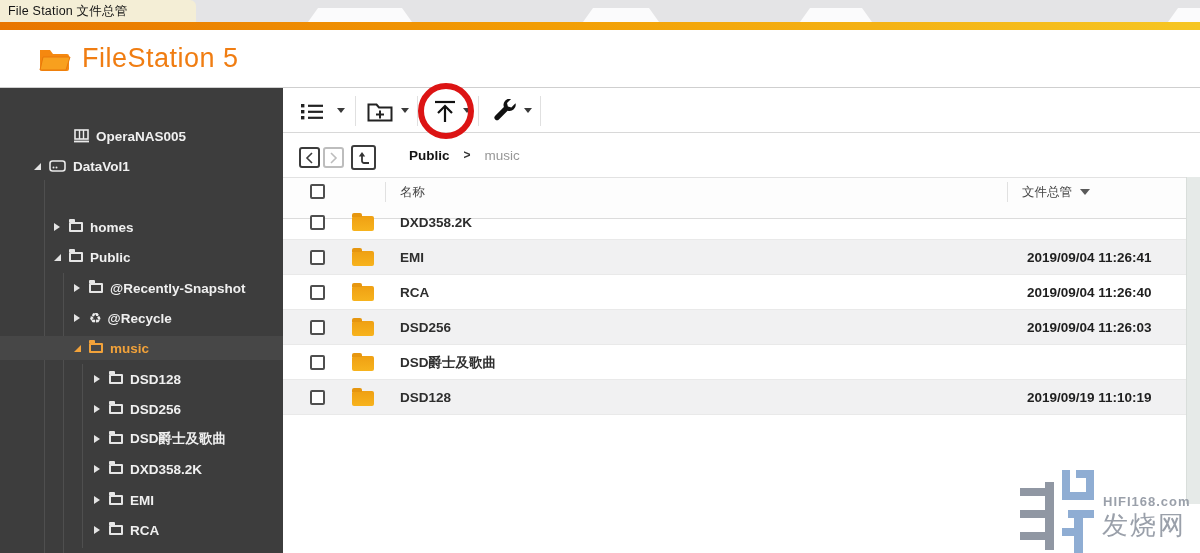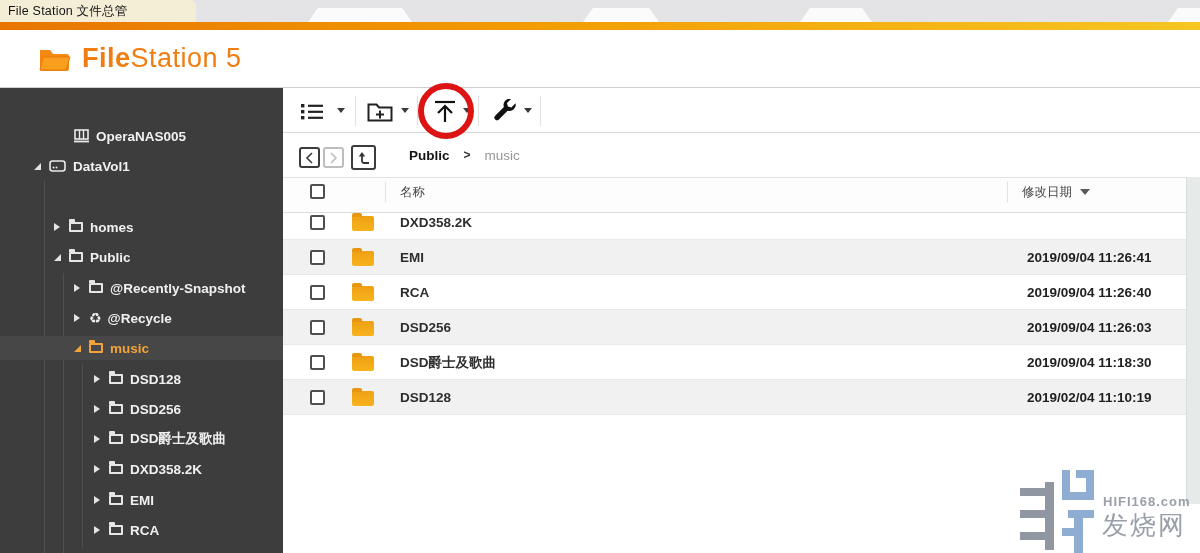--- a/index.html
+++ b/index.html
@@ -14,21 +14,21 @@
   .mini-tab { position:absolute; top:8px; height:14px; background:#fbfbfc;
     clip-path:polygon(0 100%, 10px 0, calc(100% - 10px) 0, 100% 100%); }
   .orange-bar { position:absolute; left:0; top:22px; width:1200px; height:8px;
     background:linear-gradient(90deg,#e87500 0%,#f29d04 45%,#f6c623 100%); }
 
   
   .app-header { position:absolute; left:0; top:30px; width:1200px; height:58px; background:#fff;
     border-bottom:1px solid #cfcfcf; display:flex; align-items:center; padding-left:38px; }
   .logo-folder { width:34px; height:26px; margin-right:10px; position:relative; }
   .logo-text { font-size:27px; color:#f07d12; letter-spacing:.5px; }
-  .logo-text b { font-weight:bold; }
+  .logo-text b { font-weight:normal; }
 
   
   .sidebar { position:absolute; left:0; top:88px; width:283px; height:465px; background:#3d3d3d; overflow:hidden; }
   .guide { position:absolute; width:1px; background:#4f4f4f; }
   .tree-item { position:absolute; left:0; width:283px; height:24px; display:flex; align-items:center;
     color:#f0f0f0; font-size:13.5px; font-weight:bold; cursor:default; }
   .tree-item.selected { background:#474747; color:#f2a23a; }
   .tw { width:15px; display:flex; align-items:center; justify-content:flex-start; flex:none; }
   .tri-right { width:0; height:0; border-top:4px solid transparent; border-bottom:4px solid transparent; border-left:6px solid #e4e4e4; }
   .tri-expanded { width:0; height:0; border-bottom:7px solid #e4e4e4; border-left:7px solid transparent; }
@@ -57,21 +57,21 @@
   .navrow { position:absolute; left:0; top:45px; width:917px; height:44px; background:#fff; }
   .nav-btn { position:absolute; top:14px; width:21px; height:21px; border:2px solid #3c3c3c; border-radius:3px;
     display:flex; align-items:center; justify-content:center; cursor:pointer; background:#fff; }
   .nav-btn.disabled { border-color:#bdbdbd; cursor:default; }
   .nav-btn.big { width:25px; height:25px; top:12px; }
   .crumb { position:absolute; top:0; height:44px; display:flex; align-items:center; gap:14px; }
   .crumb .c-cur { font-size:13.5px; font-weight:bold; color:#141414; cursor:pointer; }
   .crumb .c-sep { font-size:12px; font-weight:bold; color:#333; }
   .crumb .c-sub { font-size:13.5px; color:#979797; cursor:pointer; }
 
-  .list-header { position:absolute; left:0; top:89px; width:917px; height:36px; background:#fdfdfd;
+  .list-header { position:absolute; left:0; top:89px; width:917px; height:42px; background:#fdfdfd;
     border-top:1px solid #e2e2e2; border-bottom:1px solid #dcdcdc; }
   .col-div { position:absolute; top:4px; width:1px; height:20px; background:#e1e1e1; }
   .hdr-label { position:absolute; top:0; height:28px; display:flex; align-items:center; font-size:12.5px; color:#454545; cursor:pointer; }
   .sort-tri { width:0; height:0; border-left:5px solid transparent; border-right:5px solid transparent;
     border-top:6px solid #5a5a5a; margin-left:8px; }
 
   .file-row { position:absolute; left:0; width:917px; height:35px; border-bottom:1px solid #e9e9e9; cursor:pointer; }
   .row-alt { background:#f1f1f2; }
   .cbx { position:absolute; width:15px; height:15px; border:2px solid #4f4f4f; border-radius:2px; background:#fff; cursor:pointer; }
   .hdr-cbx { left:27px; top:6px; }
@@ -314,21 +314,21 @@
   </div>
 
   <div class="list-header">
     <span class="cbx hdr-cbx"></span>
     <div class="col-div" style="left:102px;"></div>
     <div class="hdr-label" style="left:117px;">
       <span>名称</span>
     </div>
     <div class="col-div" style="left:724px;"></div>
     <div class="hdr-label" style="left:739px;">
-      <span>修改日期</span>
+      <span>文件总管</span>
       <span class="sort-tri"></span>
     </div>
   </div>
 
   <div class="file-row" style="top:117px;">
     <span class="cbx row-cbx"></span>
     <span class="ffolder"></span>
     <span class="fname">DXD358.2K</span>
   </div>
   <div class="file-row row-alt" style="top:152px;">
@@ -346,27 +346,26 @@
   <div class="file-row row-alt" style="top:222px;">
     <span class="cbx row-cbx"></span>
     <span class="ffolder"></span>
     <span class="fname">DSD256</span>
     <span class="fdate">2019/09/04 11:26:03</span>
   </div>
   <div class="file-row" style="top:257px;">
     <span class="cbx row-cbx"></span>
     <span class="ffolder"></span>
     <span class="fname">DSD爵士及歌曲</span>
-    <span class="fdate">2019/09/04 11:18:30</span>
   </div>
   <div class="file-row row-alt" style="top:292px;">
     <span class="cbx row-cbx"></span>
     <span class="ffolder"></span>
     <span class="fname">DSD128</span>
-    <span class="fdate">2019/02/04 11:10:19</span>
+    <span class="fdate">2019/09/19 11:10:19</span>
   </div>
 
   <div class="scroll-strip"></div>
 </div>
 
 <div class="watermark">
   <svg width="78" height="87" viewBox="0 0 78 87">
     <g fill="#9097a3">
       <rect x="27" y="16" width="9" height="68"></rect>
       <rect x="2" y="22" width="25" height="8"></rect>

